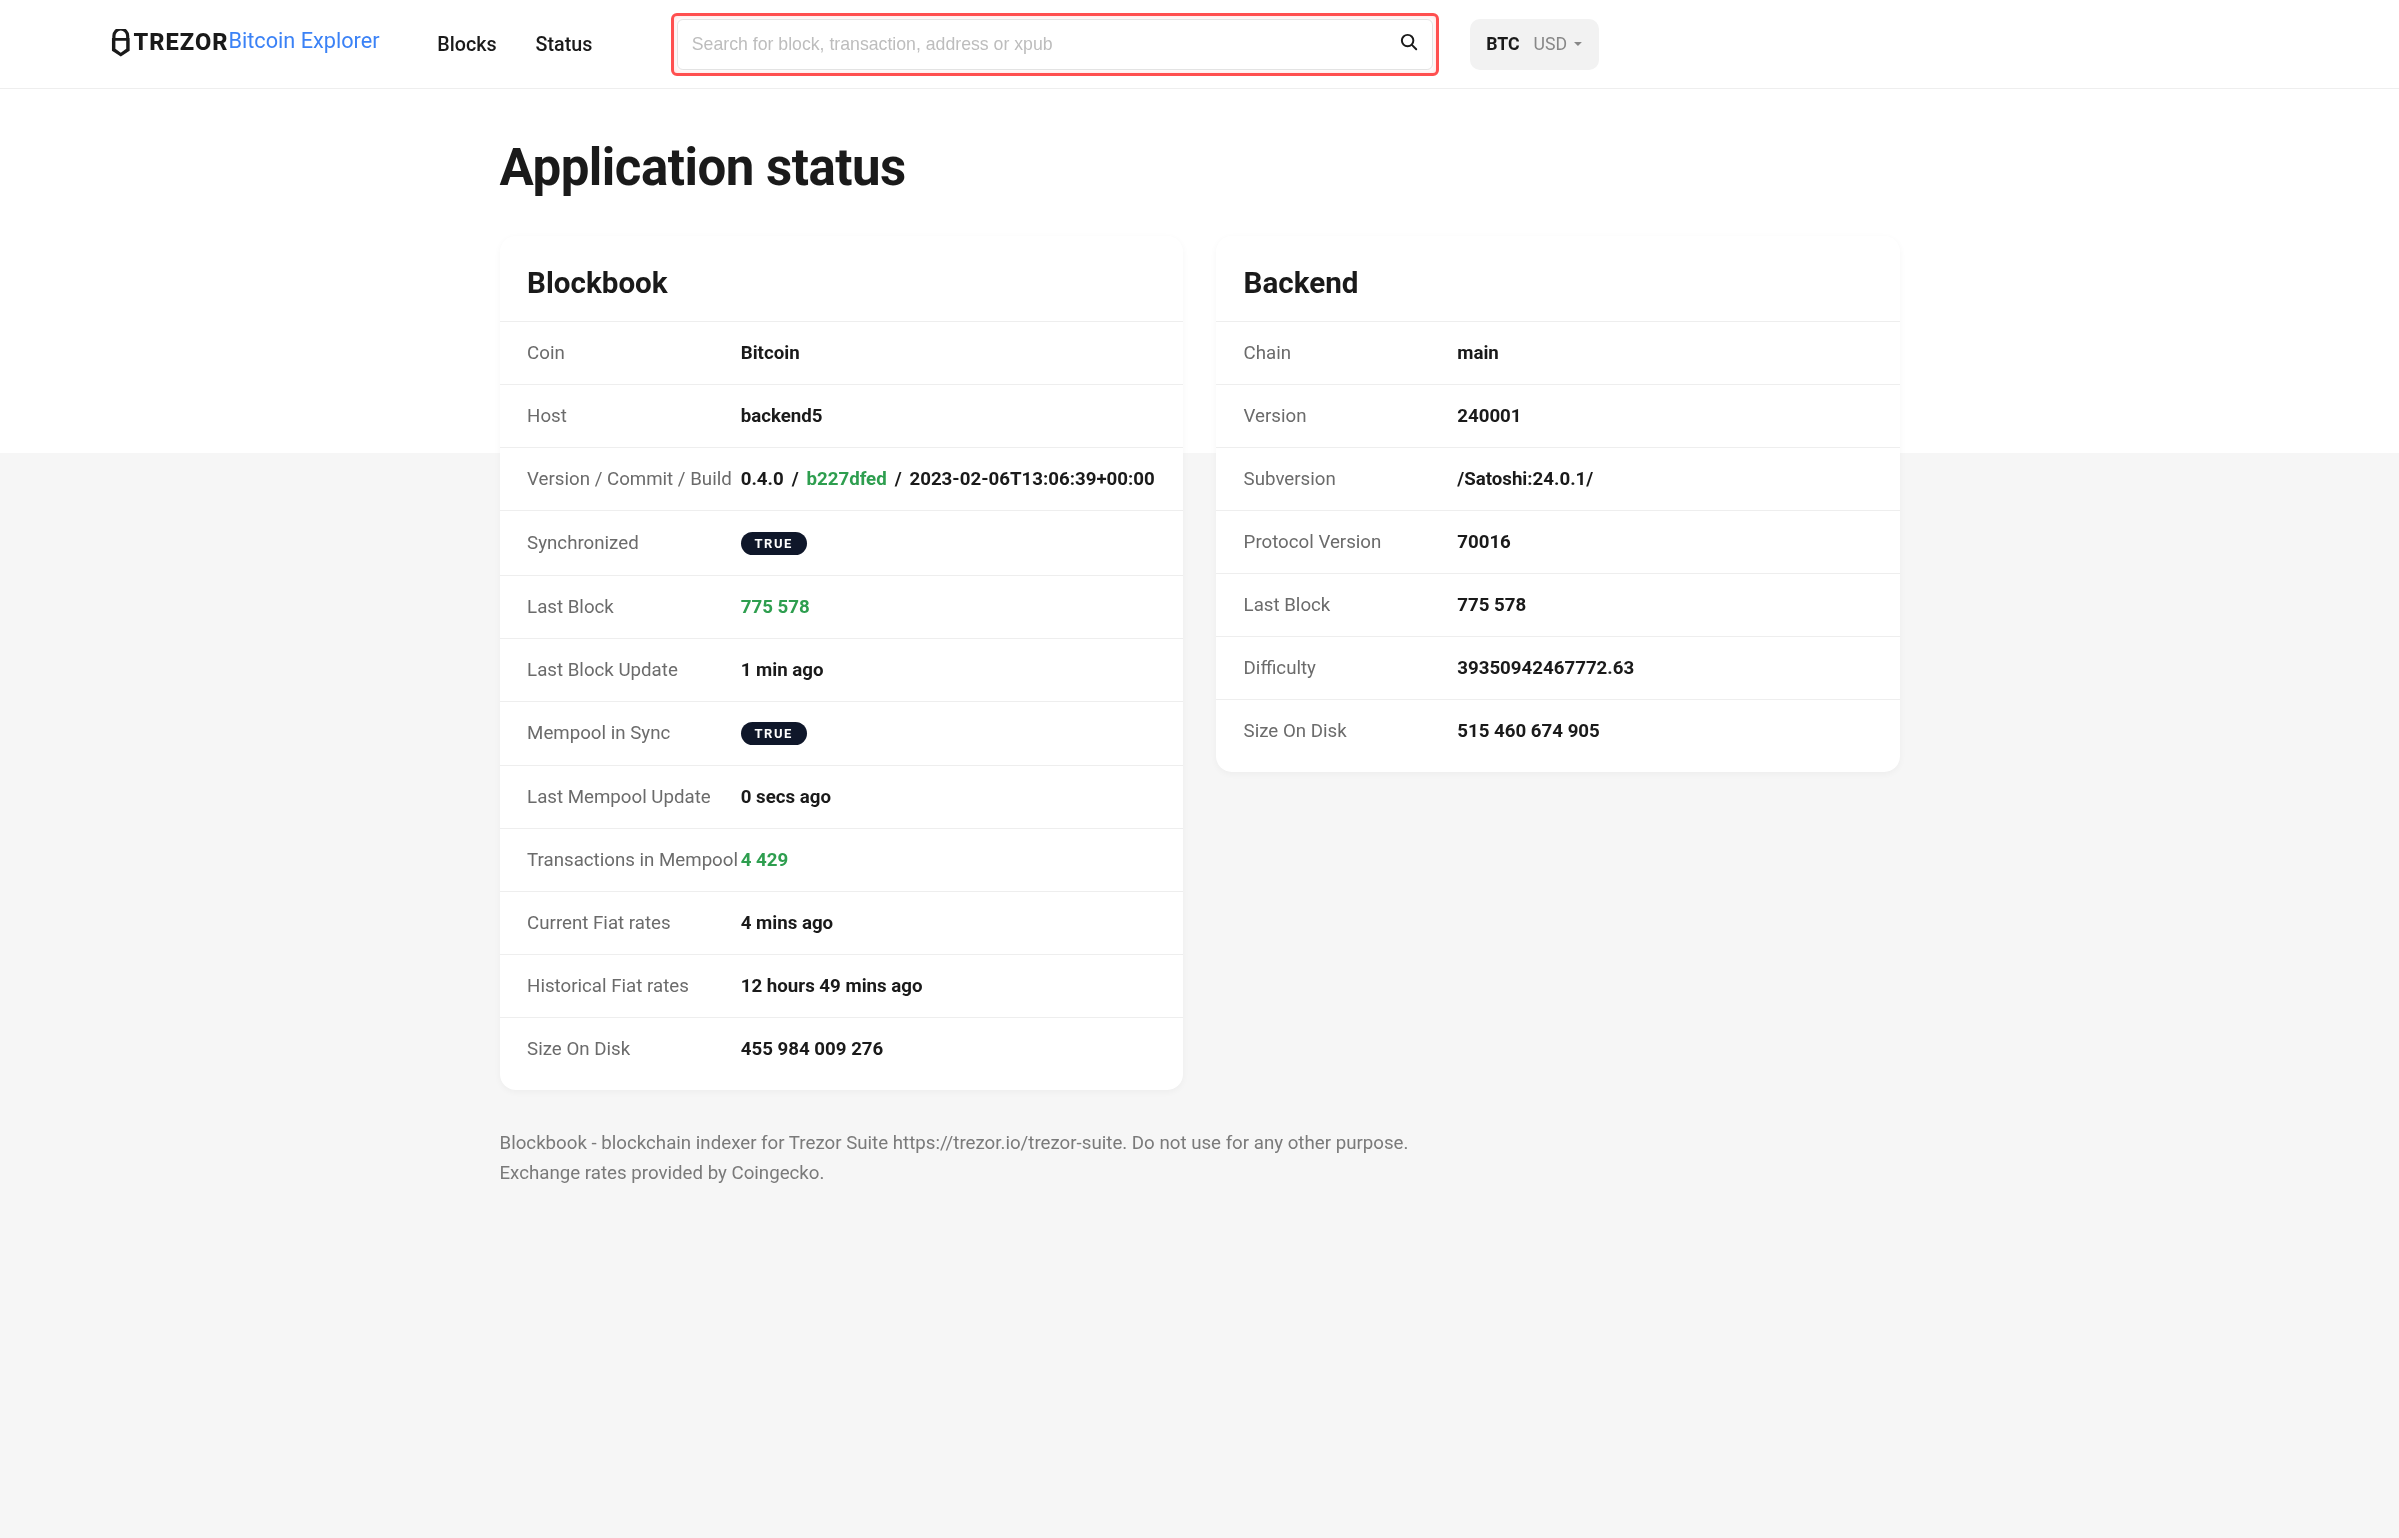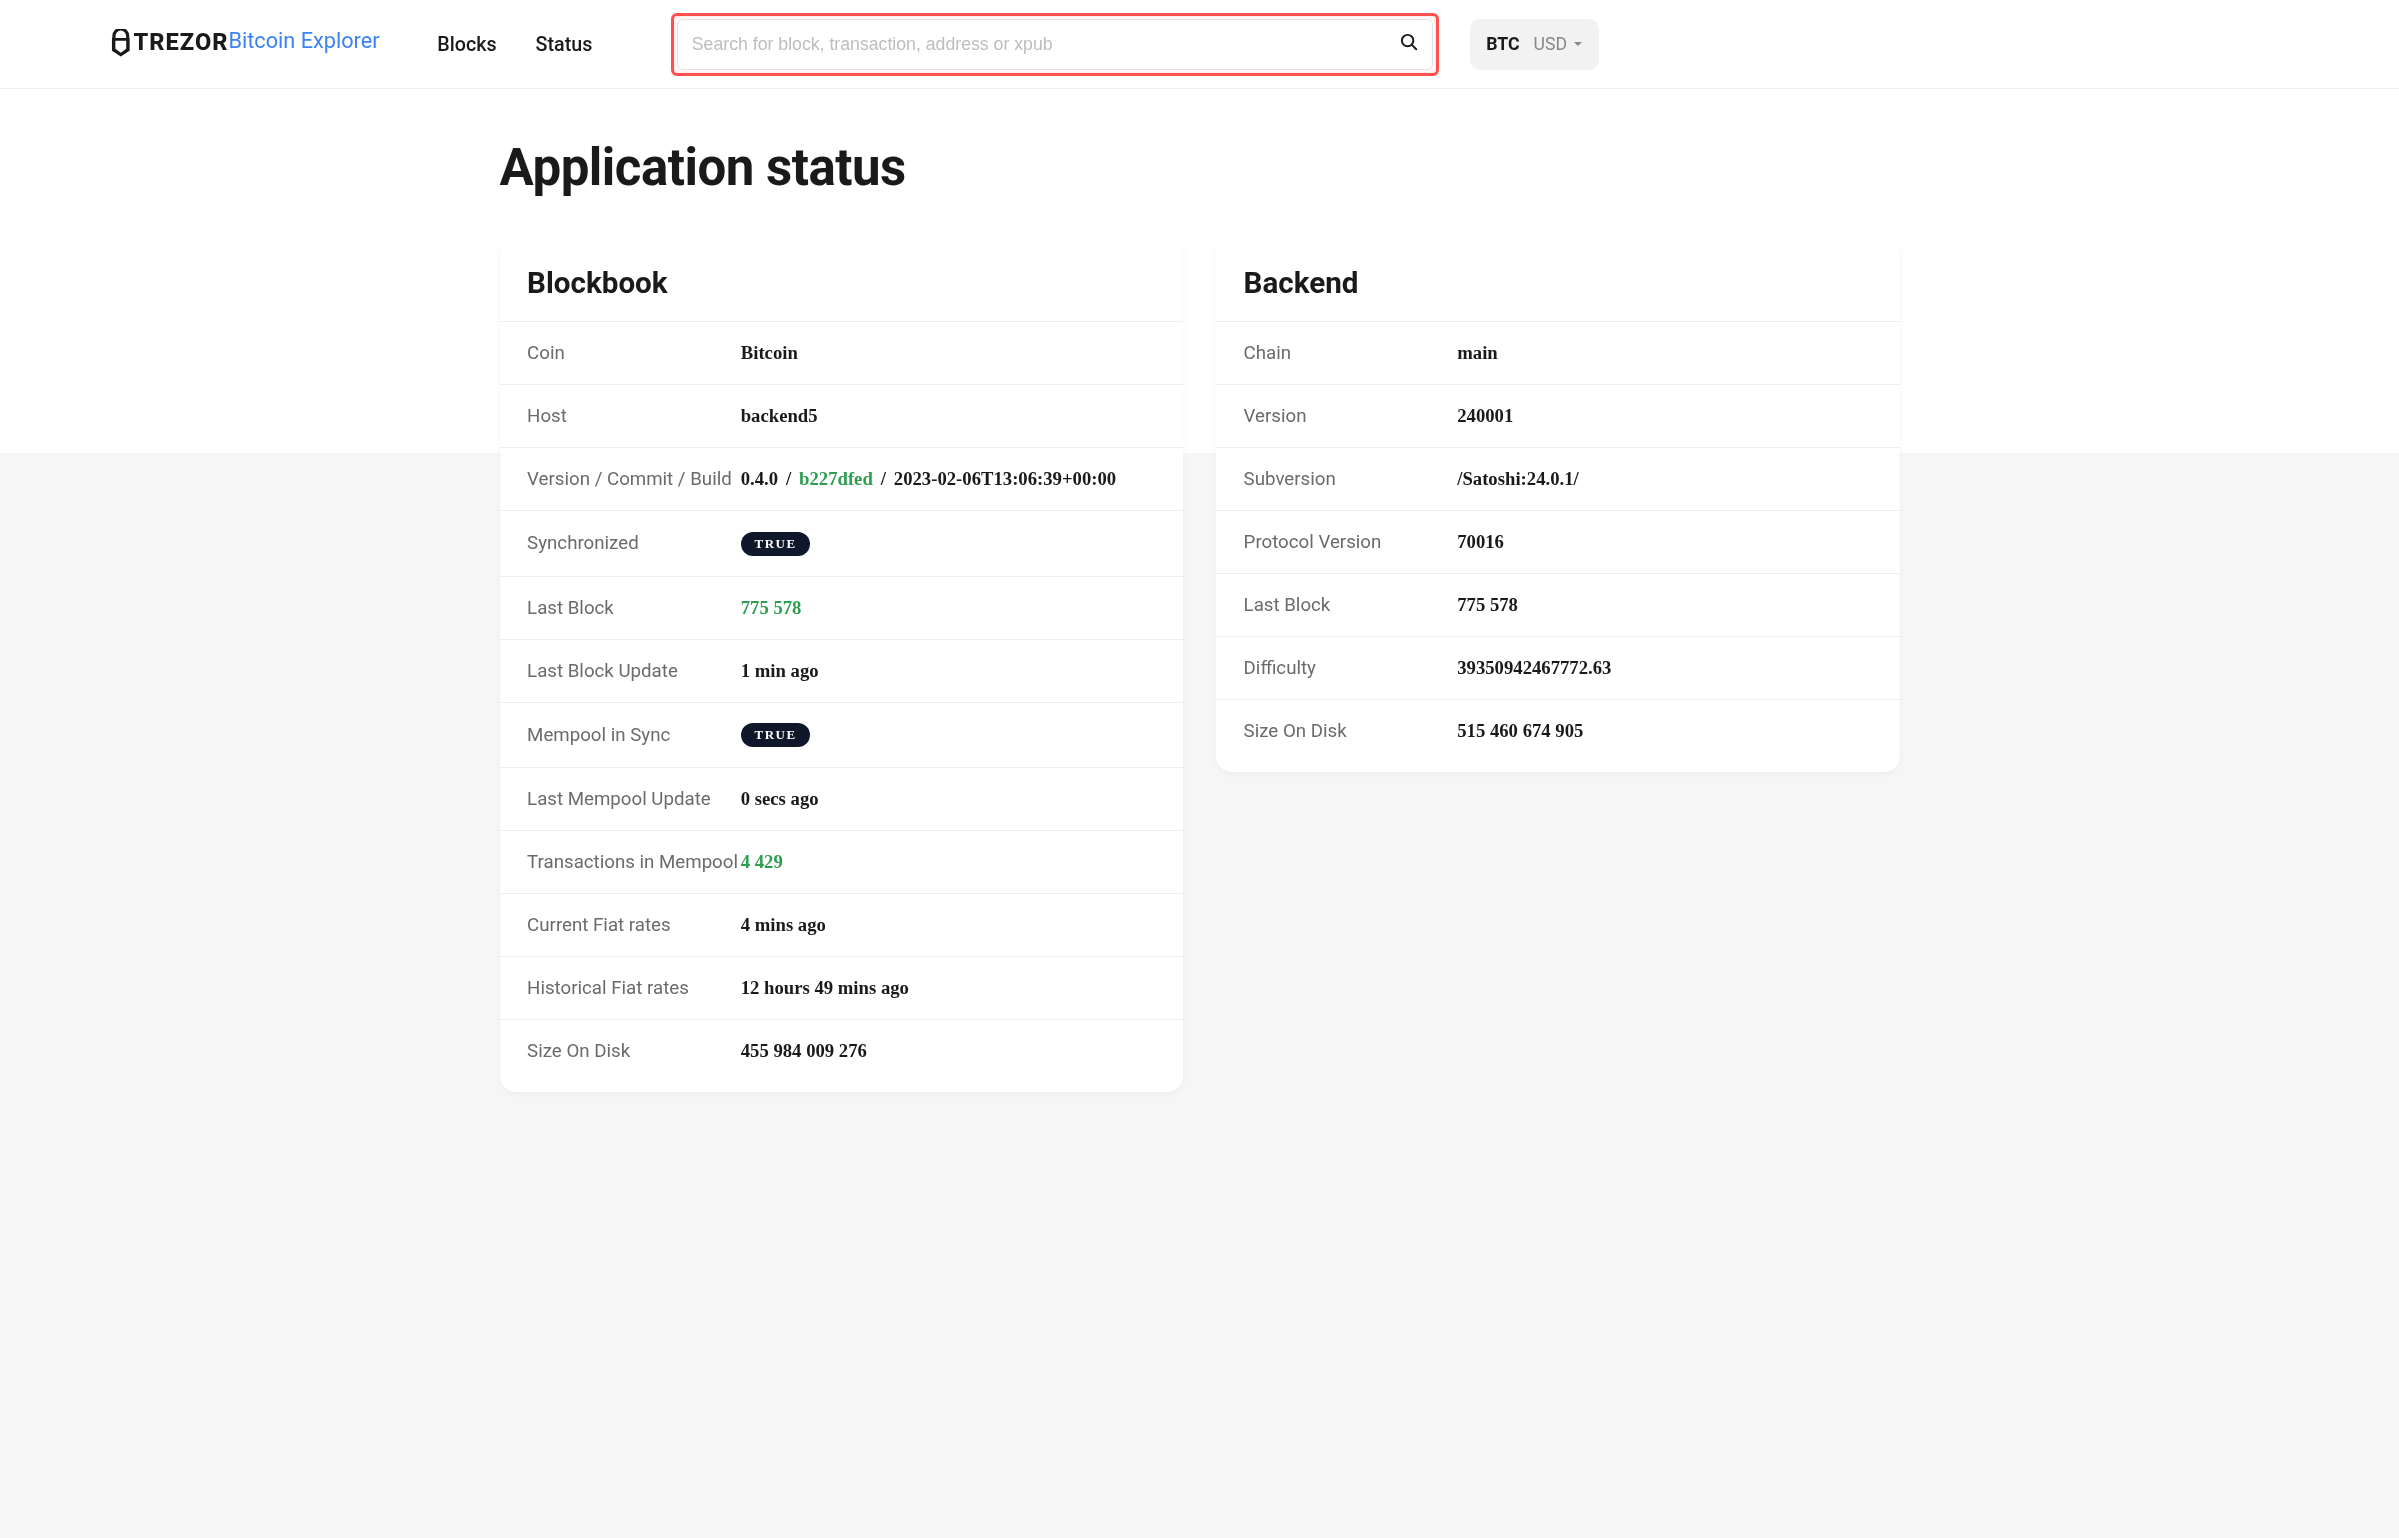--- a/index.html
+++ b/index.html
@@ -138,21 +138,20 @@
   .row .label {
     width: 34%;
     color: #6b6b6b;
     font-size: 18.7px;
     font-weight: 400;
   }
   .row .value {
     font-size: 18.7px;
     font-weight: 700;
     color: #1a1a1a;
-    font-family: Liberation Serif, serif;
   }
   .row .value.green { color: #2e9e4f; }
   .badge {
     display: inline-block;
     background: #0f172a;
     color: #fff;
     font-size: 13px;
     font-weight: 700;
     letter-spacing: 1.5px;
     padding: 3.9px 13.8px;
@@ -304,15 +303,19 @@
           <div class="label">Difficulty</div>
           <div class="value">39350942467772.63</div>
         </div>
         <div class="row">
           <div class="label">Size On Disk</div>
           <div class="value">515 460 674 905</div>
         </div>
       </div>
     </div>
 
+    <div class="footer-note">
+      <div>Blockbook - blockchain indexer for Trezor Suite https://trezor.io/trezor-suite. Do not use for any other purpose.</div>
+      <div>Exchange rates provided by Coingecko.</div>
+    </div>
   </div>
 </div>
 
 
 </body></html>

